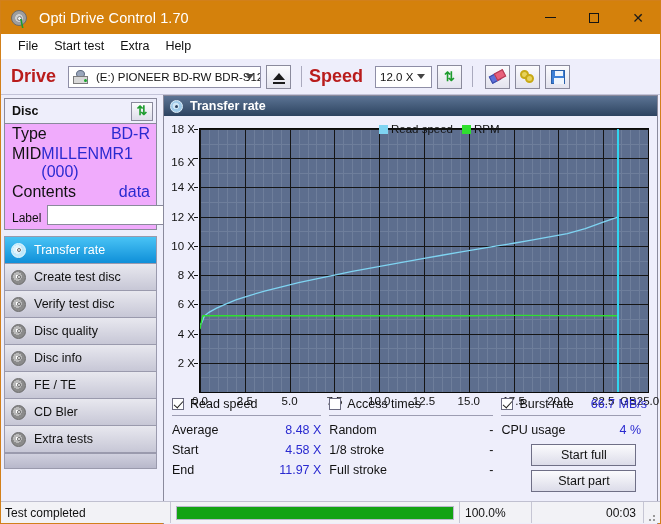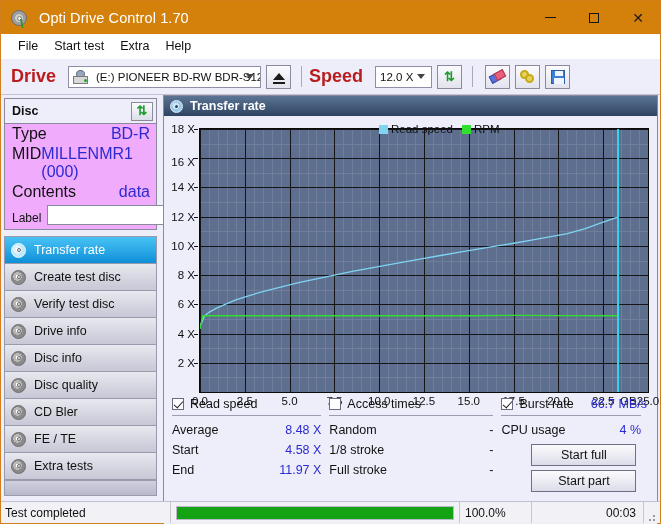--- a/index.html
+++ b/index.html
@@ -368,37 +368,33 @@
         <div class="navitem">
           <span class="nav-ic"></span>
           <span>Create test disc</span>
         </div>
         <div class="navitem">
           <span class="nav-ic"></span>
           <span>Verify test disc</span>
         </div>
         <div class="navitem">
           <span class="nav-ic"></span>
-          <span>Drive info</span>
+          <span>Disc quality</span>
         </div>
         <div class="navitem">
           <span class="nav-ic"></span>
           <span>Disc info</span>
         </div>
         <div class="navitem">
           <span class="nav-ic"></span>
-          <span>Disc quality</span>
+          <span>FE / TE</span>
         </div>
         <div class="navitem">
           <span class="nav-ic"></span>
           <span>CD Bler</span>
-        </div>
-        <div class="navitem">
-          <span class="nav-ic"></span>
-          <span>FE / TE</span>
         </div>
         <div class="navitem">
           <span class="nav-ic"></span>
           <span>Extra tests</span>
         </div>
         <div class="nav-spacer"></div>
       </div>
 
     </div>
 

